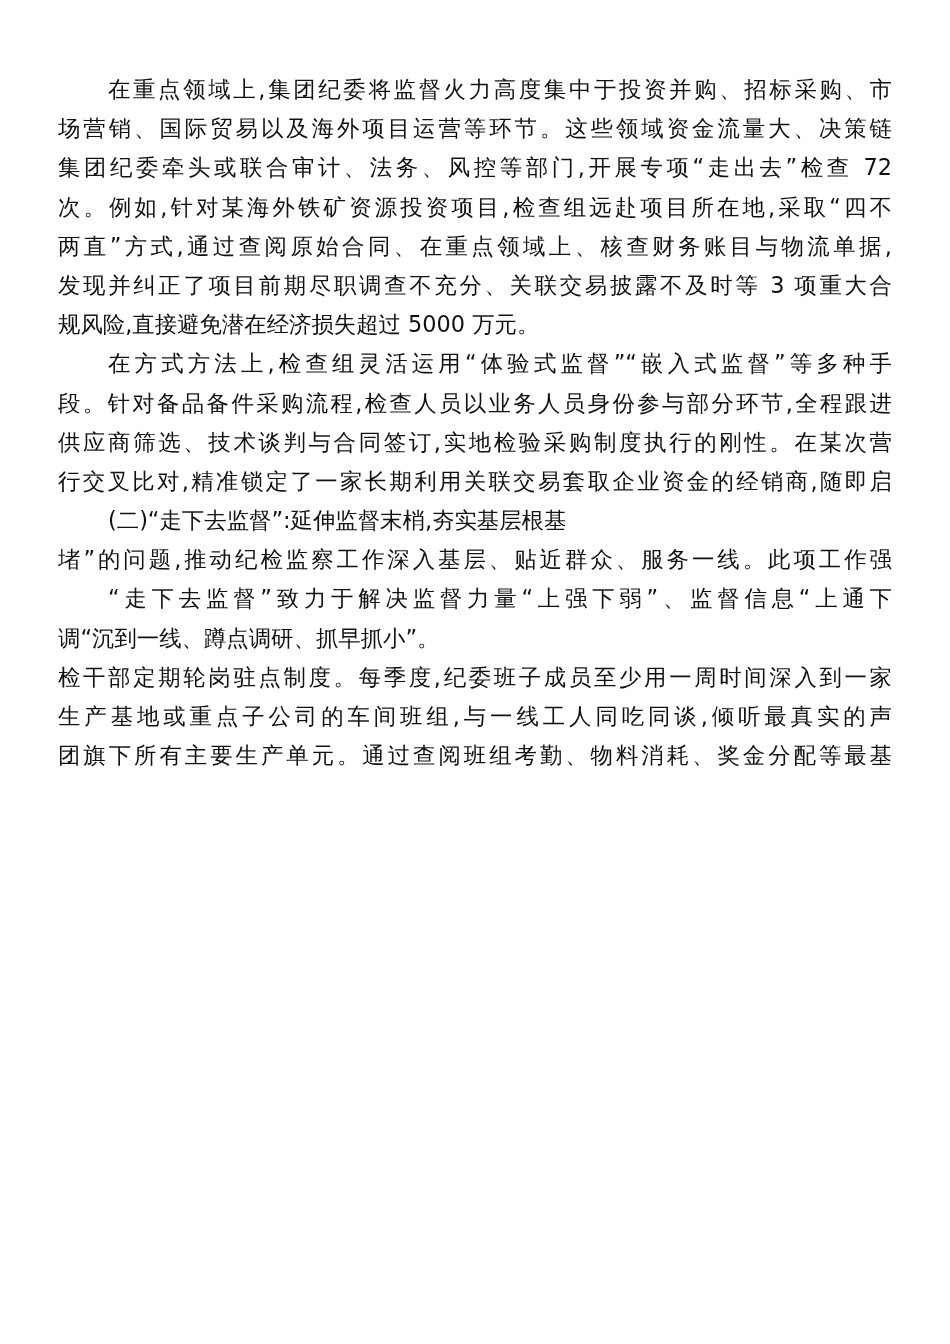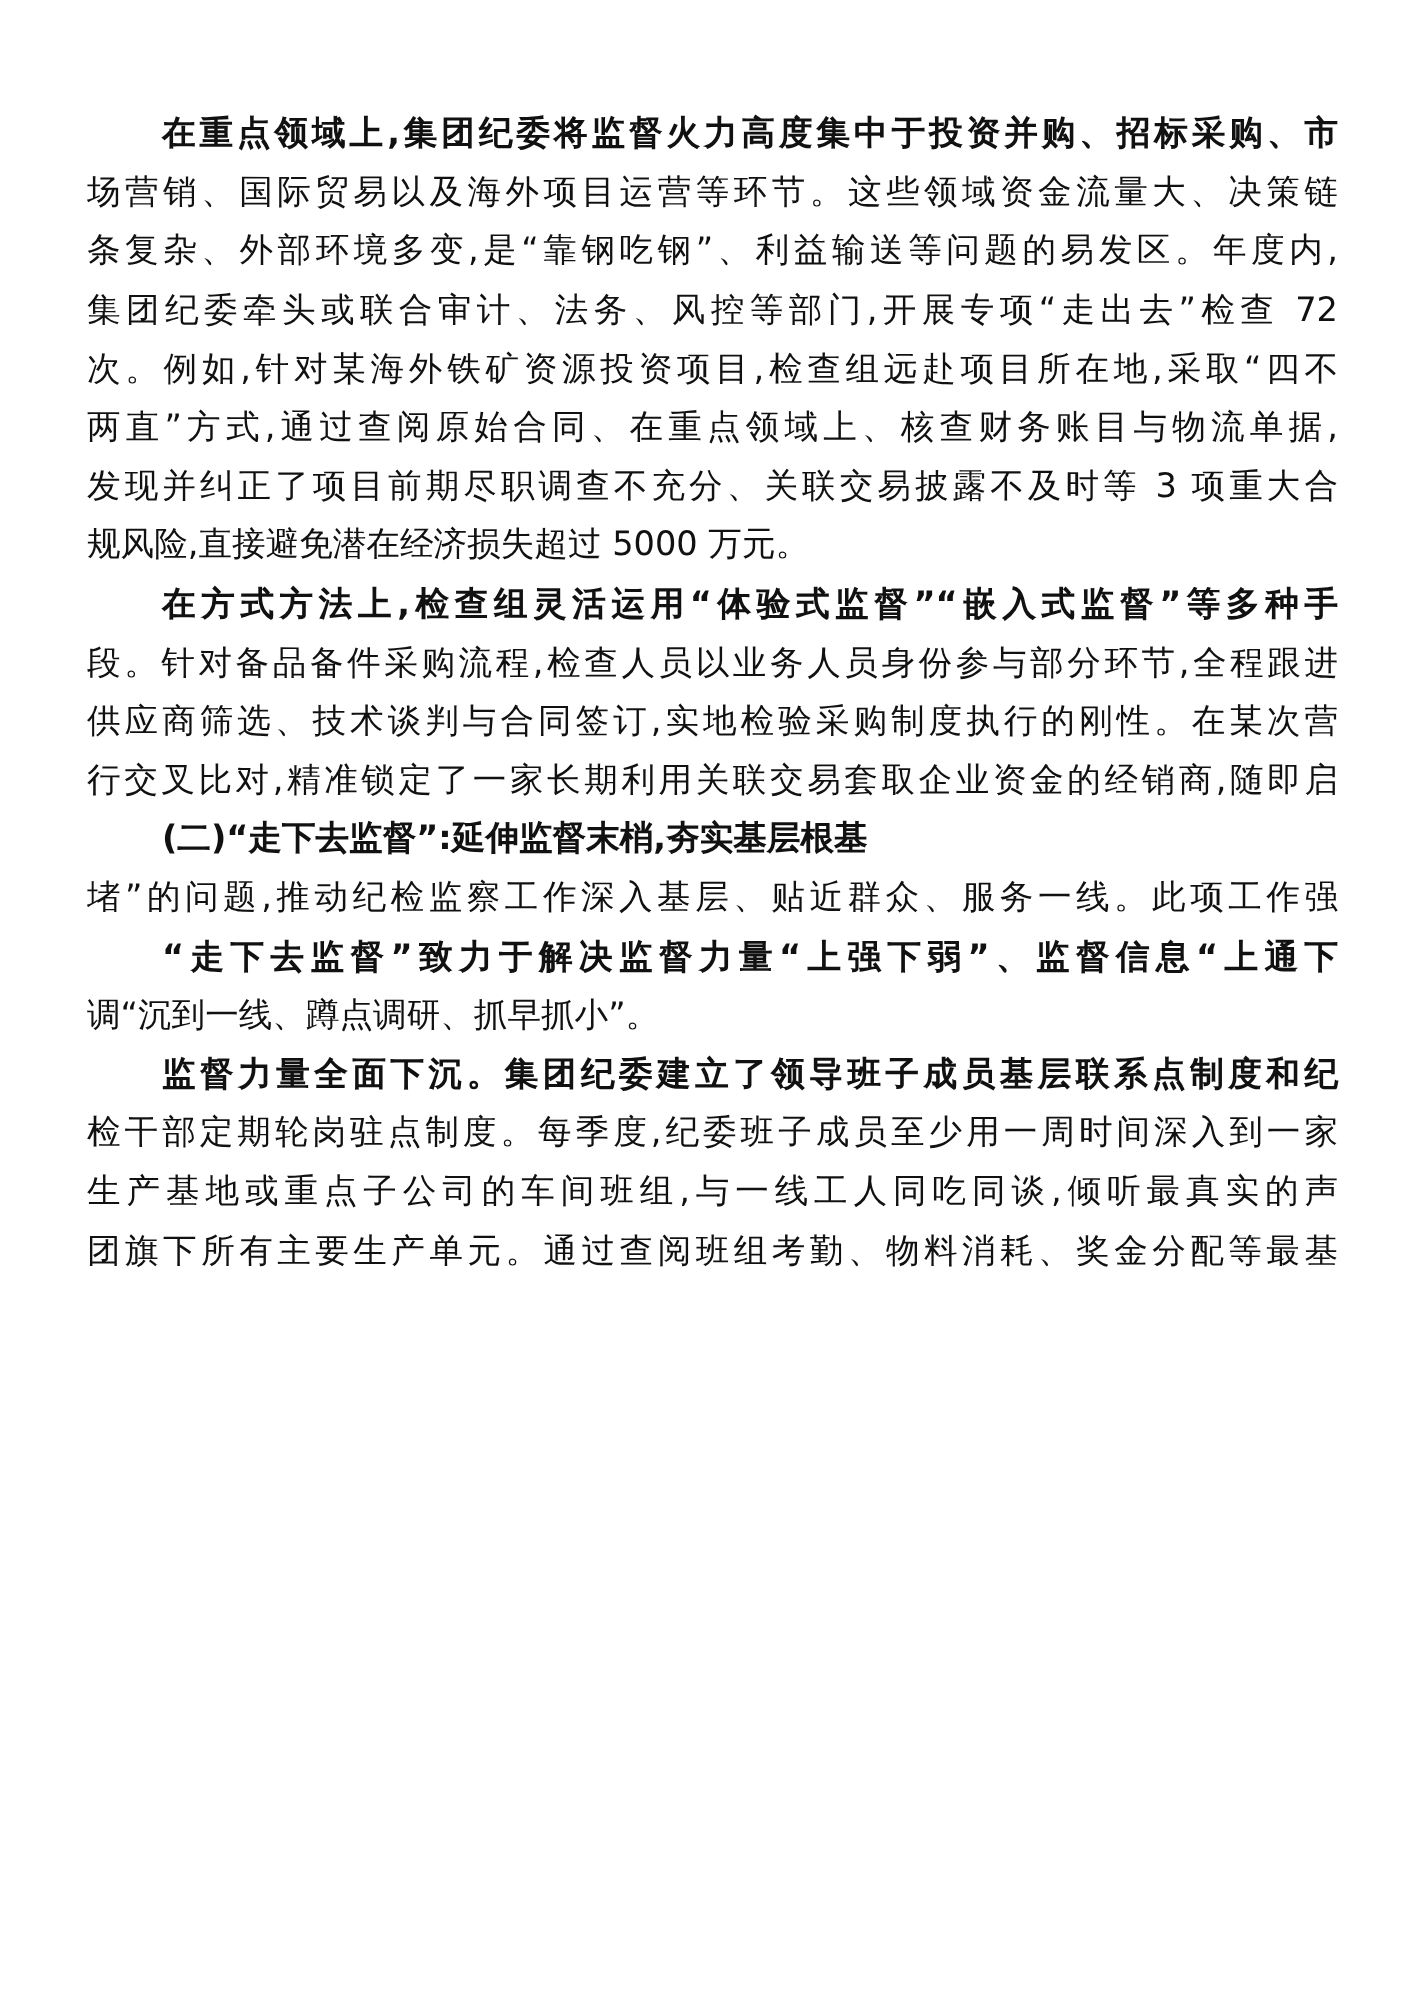--- a/index.html
+++ b/index.html
@@ -32,32 +32,30 @@
       white-space: nowrap;
       text-align: justify;
       text-align-last: justify;
       letter-spacing: 0;
     }
     .line.last {
       text-align-last: left;
     }
     .line.indent {
       padding-left: 50px;
-      font-weight: bold;
     }
   </style>
 </head>
 <body>
 
 <div class="page">
 
   <div class="para">
     <span class="line indent">在重点领域上,集团纪委将监督火力高度集中于投资并购、招标采购、市</span>
     <span class="line">场营销、国际贸易以及海外项目运营等环节。这些领域资金流量大、决策链</span>
-    <span class="line">条复杂、外部环境多变,是“靠钢吃钢”、利益输送等问题的易发区。年度内,</span>
     <span class="line">集团纪委牵头或联合审计、法务、风控等部门,开展专项“走出去”检查 72</span>
     <span class="line">次。例如,针对某海外铁矿资源投资项目,检查组远赴项目所在地,采取“四不</span>
     <span class="line">两直”方式,通过查阅原始合同、在重点领域上、核查财务账目与物流单据,</span>
     <span class="line">发现并纠正了项目前期尽职调查不充分、关联交易披露不及时等 3 项重大合</span>
     <span class="line last">规风险,直接避免潜在经济损失超过 5000 万元。</span>
   </div>
 
   <div class="para">
     <span class="line indent">在方式方法上,检查组灵活运用“体验式监督”“嵌入式监督”等多种手</span>
     <span class="line">段。针对备品备件采购流程,检查人员以业务人员身份参与部分环节,全程跟进</span>
@@ -69,19 +67,18 @@
     <span class="line indent last">(二)“走下去监督”:延伸监督末梢,夯实基层根基</span>
   </div>
 
   <div class="para">
     <span class="line">堵”的问题,推动纪检监察工作深入基层、贴近群众、服务一线。此项工作强</span>
     <span class="line indent">“走下去监督”致力于解决监督力量“上强下弱”、监督信息“上通下</span>
     <span class="line last">调“沉到一线、蹲点调研、抓早抓小”。</span>
   </div>
 
   <div class="para">
-    <span class="line indent">监督力量全面下沉。集团纪委建立了领导班子成员基层联系点制度和纪</span>
     <span class="line">检干部定期轮岗驻点制度。每季度,纪委班子成员至少用一周时间深入到一家</span>
     <span class="line">生产基地或重点子公司的车间班组,与一线工人同吃同谈,倾听最真实的声</span>
     <span class="line">团旗下所有主要生产单元。通过查阅班组考勤、物料消耗、奖金分配等最基</span>
   </div>
 
 </div>
 
 </body></html>

